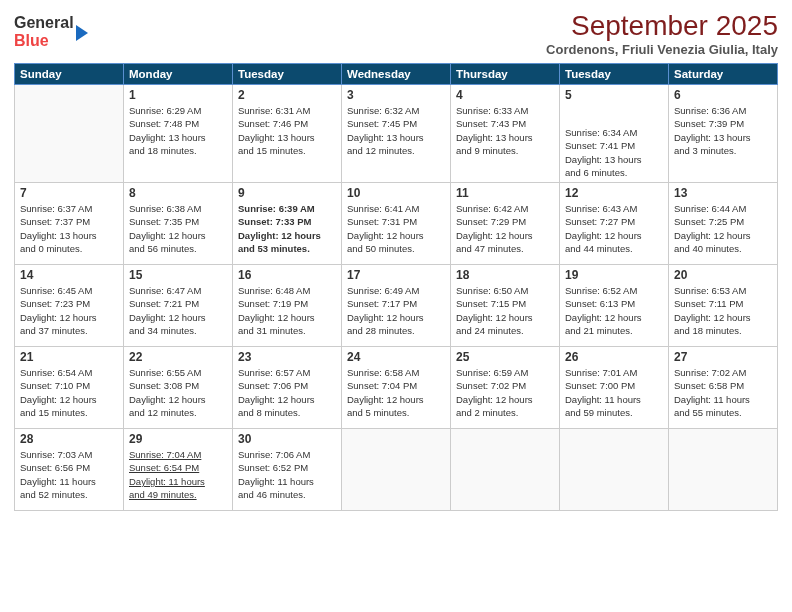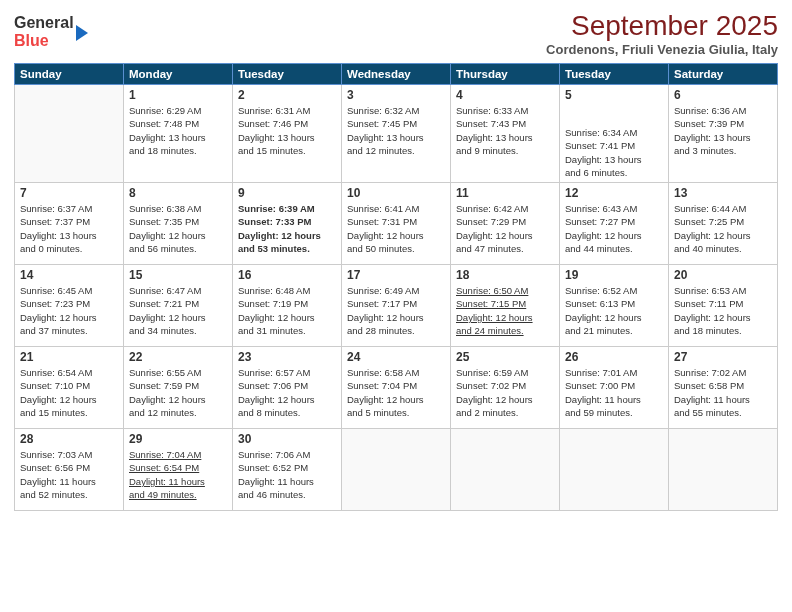--- a/index.html
+++ b/index.html
@@ -257,21 +257,21 @@
           </td>
           <td>
             <span class="day-num">17</span>
             <div class="day-info" style="white-space: pre-line;">Sunrise: 6:49 AM
 Sunset: 7:17 PM
 Daylight: 12 hours
 and 28 minutes.</div>
           </td>
           <td>
             <span class="day-num">18</span>
-            <div class="day-info" style="white-space: pre-line; text-decoration: underline;">Sunrise: 6:50 AM
+            <div class="day-info" style="white-space: pre-line;">Sunrise: 6:50 AM
 Sunset: 7:15 PM
 Daylight: 12 hours
 and 24 minutes.</div>
           </td>
           <td>
             <span class="day-num">19</span>
             <div class="day-info" style="white-space: pre-line;">Sunrise: 6:52 AM
 Sunset: 6:13 PM
 Daylight: 12 hours
 and 21 minutes.</div>
@@ -288,21 +288,21 @@
           <td>
             <span class="day-num">21</span>
             <div class="day-info" style="white-space: pre-line;">Sunrise: 6:54 AM
 Sunset: 7:10 PM
 Daylight: 12 hours
 and 15 minutes.</div>
           </td>
           <td>
             <span class="day-num">22</span>
             <div class="day-info" style="white-space: pre-line;">Sunrise: 6:55 AM
-Sunset: 7:59 PM
+Sunset: 3:08 PM
 Daylight: 12 hours
 and 12 minutes.</div>
           </td>
           <td>
             <span class="day-num">23</span>
             <div class="day-info" style="white-space: pre-line;">Sunrise: 6:57 AM
 Sunset: 7:06 PM
 Daylight: 12 hours
 and 8 minutes.</div>
           </td>

